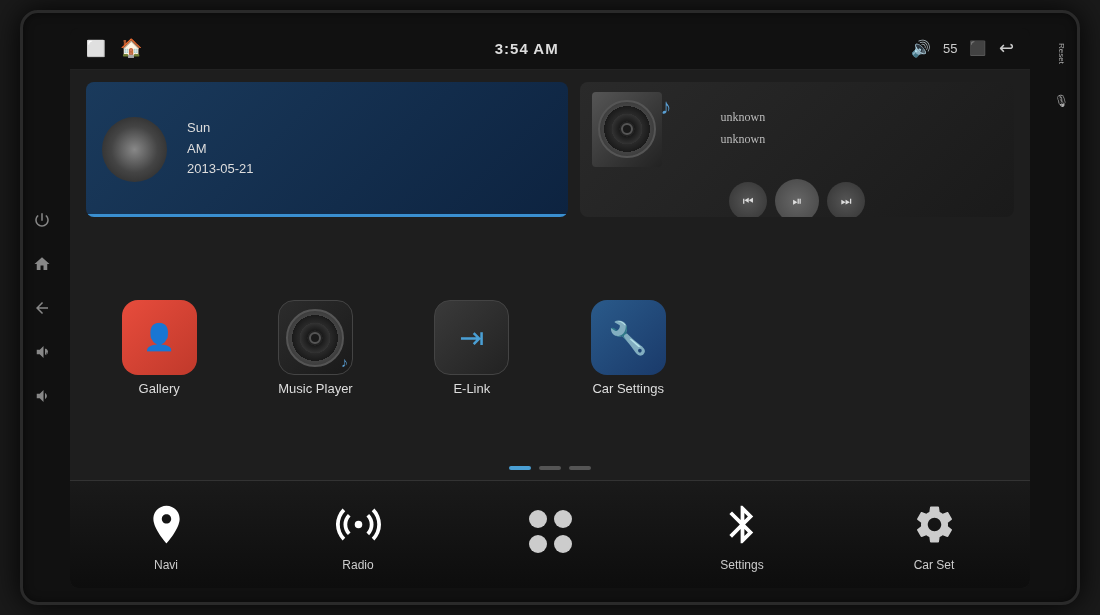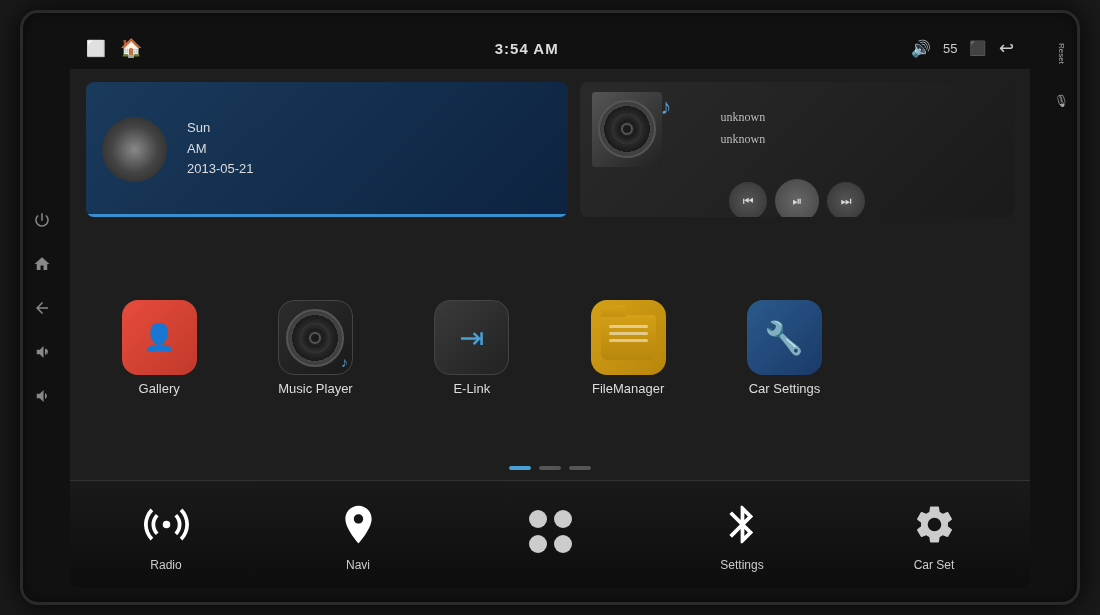--- a/index.html
+++ b/index.html
@@ -487,74 +487,61 @@
           </div>
 
 
           <div class="app-item">
             <div class="app-icon icon-elink">
               <span style="font-size:30px;color:#4a9fd4;">⇥</span>
             </div>
             <span class="app-label">E-Link</span>
           </div>
 
-          <div class="app-item">
-            <div class="app-icon icon-filemanager" style="position:relative;padding:8px;">
-              <div class="folder-icon" style="width:55px;height:45px;background:linear-gradient(180deg,#d4a017 0%,#b8860b 100%);border-radius:4px 4px 6px 6px;position:relative;">
-                <div class="folder-tab"></div>
-                <div class="folder-lines">
-                  <div class="folder-line"></div>
-                  <div class="folder-line"></div>
-                  <div class="folder-line"></div>
-                </div>
-              </div>
-            </div>
-            <span class="app-label">FileManager</span>
-          </div>
 
           <div class="app-item">
             <div class="app-icon icon-carsettings">
               <span style="font-size:32px;color:#7ab8e0;">🔧</span>
             </div>
             <span class="app-label">Car Settings</span>
           </div>
 
         </div>
 
         <div class="page-dots">
           <div class="dot active"></div>
           <div class="dot"></div>
           <div class="dot"></div>
         </div>
       </div>
 
       <div class="bottom-nav">
+
+        <div class="nav-item">
+          <div class="nav-icon-wrap">
+            <svg class="nav-svg" viewBox="0 0 24 24" fill="white">
+              <path d="M12 2C8.13 2 5 5.13 5 9c0 5.25 7 13 7 13s7-7.75 7-13c0-3.87-3.13-7-7-7zm0 9.5c-1.38 0-2.5-1.12-2.5-2.5s1.12-2.5 2.5-2.5 2.5 1.12 2.5 2.5-1.12 2.5-2.5 2.5z"></path>
+            </svg>
+          </div>
+          <span class="nav-label">Navi</span>
+        </div>
 
         <div class="nav-item">
           <div class="nav-icon-wrap">
             <svg class="nav-svg" viewBox="0 0 24 24" fill="white">
               <circle cx="12" cy="12" r="2" fill="white"></circle>
               <path d="M6.34 6.34a8 8 0 0 0 0 11.32l1.42-1.42a6 6 0 0 1 0-8.49L6.34 6.34zm11.32 0l-1.42 1.42a6 6 0 0 1 0 8.49l1.42 1.42a8 8 0 0 0 0-11.33z" fill="white"></path>
               <path d="M3.51 3.51a12 12 0 0 0 0 16.97l1.42-1.41a10 10 0 0 1 0-14.14L3.51 3.51zm16.97 0l-1.41 1.42a10 10 0 0 1 0 14.14l1.41 1.41a12 12 0 0 0 0-16.97z" fill="white"></path>
             </svg>
           </div>
           <span class="nav-label">Radio</span>
         </div>
 
         <div class="nav-item">
           <div class="nav-icon-wrap">
-            <svg class="nav-svg" viewBox="0 0 24 24" fill="white">
-              <path d="M12 2C8.13 2 5 5.13 5 9c0 5.25 7 13 7 13s7-7.75 7-13c0-3.87-3.13-7-7-7zm0 9.5c-1.38 0-2.5-1.12-2.5-2.5s1.12-2.5 2.5-2.5 2.5 1.12 2.5 2.5-1.12 2.5-2.5 2.5z"></path>
-            </svg>
-          </div>
-          <span class="nav-label">Navi</span>
-        </div>
-
-        <div class="nav-item">
-          <div class="nav-icon-wrap">
             <div style="display:grid;grid-template-columns:1fr 1fr;gap:7px;">
               <div style="width:18px;height:18px;border-radius:50%;background:#ccc;"></div>
               <div style="width:18px;height:18px;border-radius:50%;background:#ccc;"></div>
               <div style="width:18px;height:18px;border-radius:50%;background:#ccc;"></div>
               <div style="width:18px;height:18px;border-radius:50%;background:#ccc;"></div>
             </div>
           </div>
           <span class="nav-label"></span>
         </div>
 

